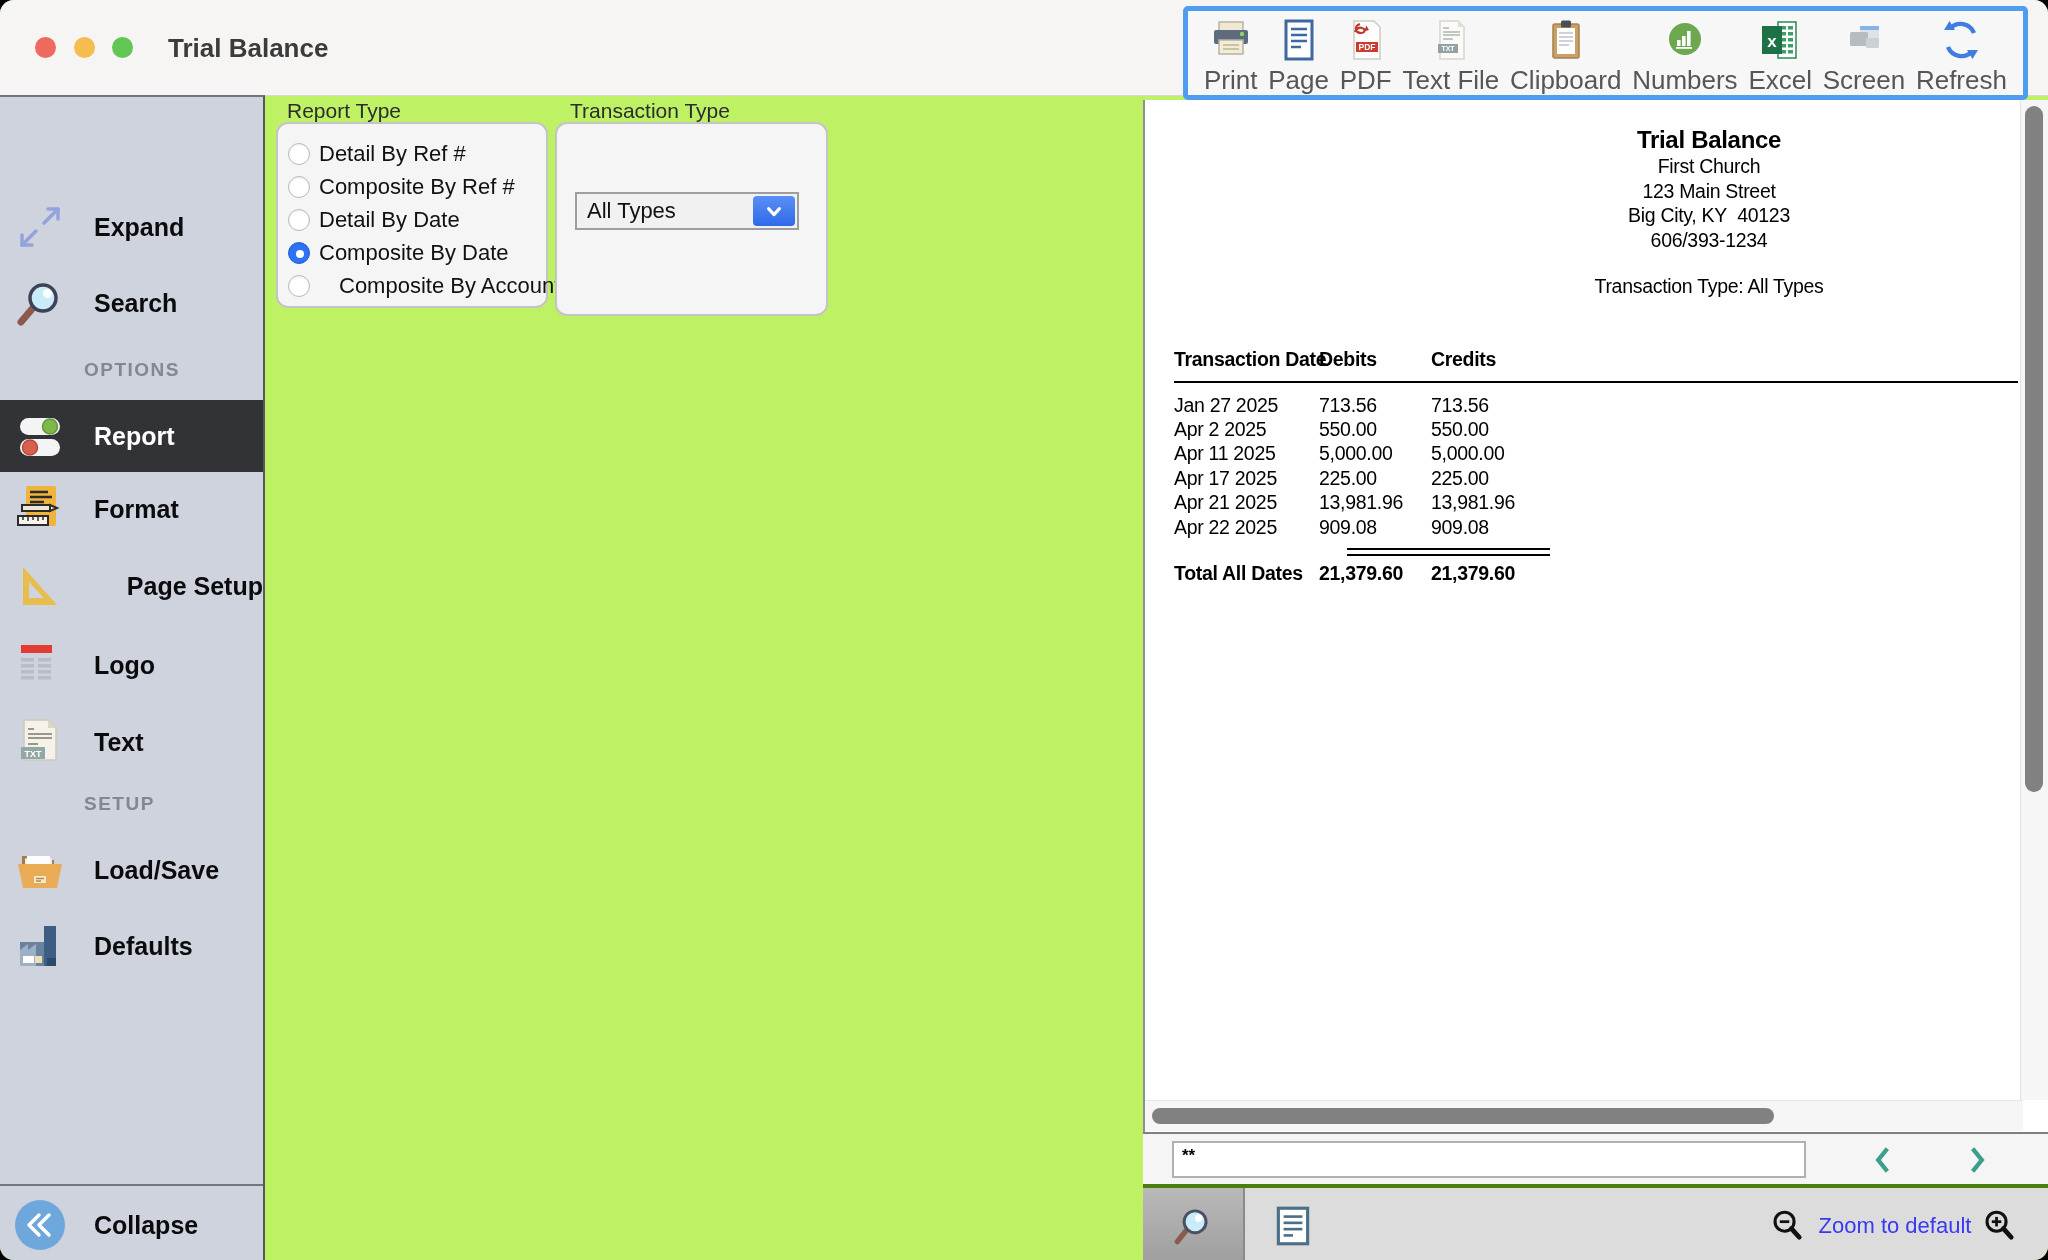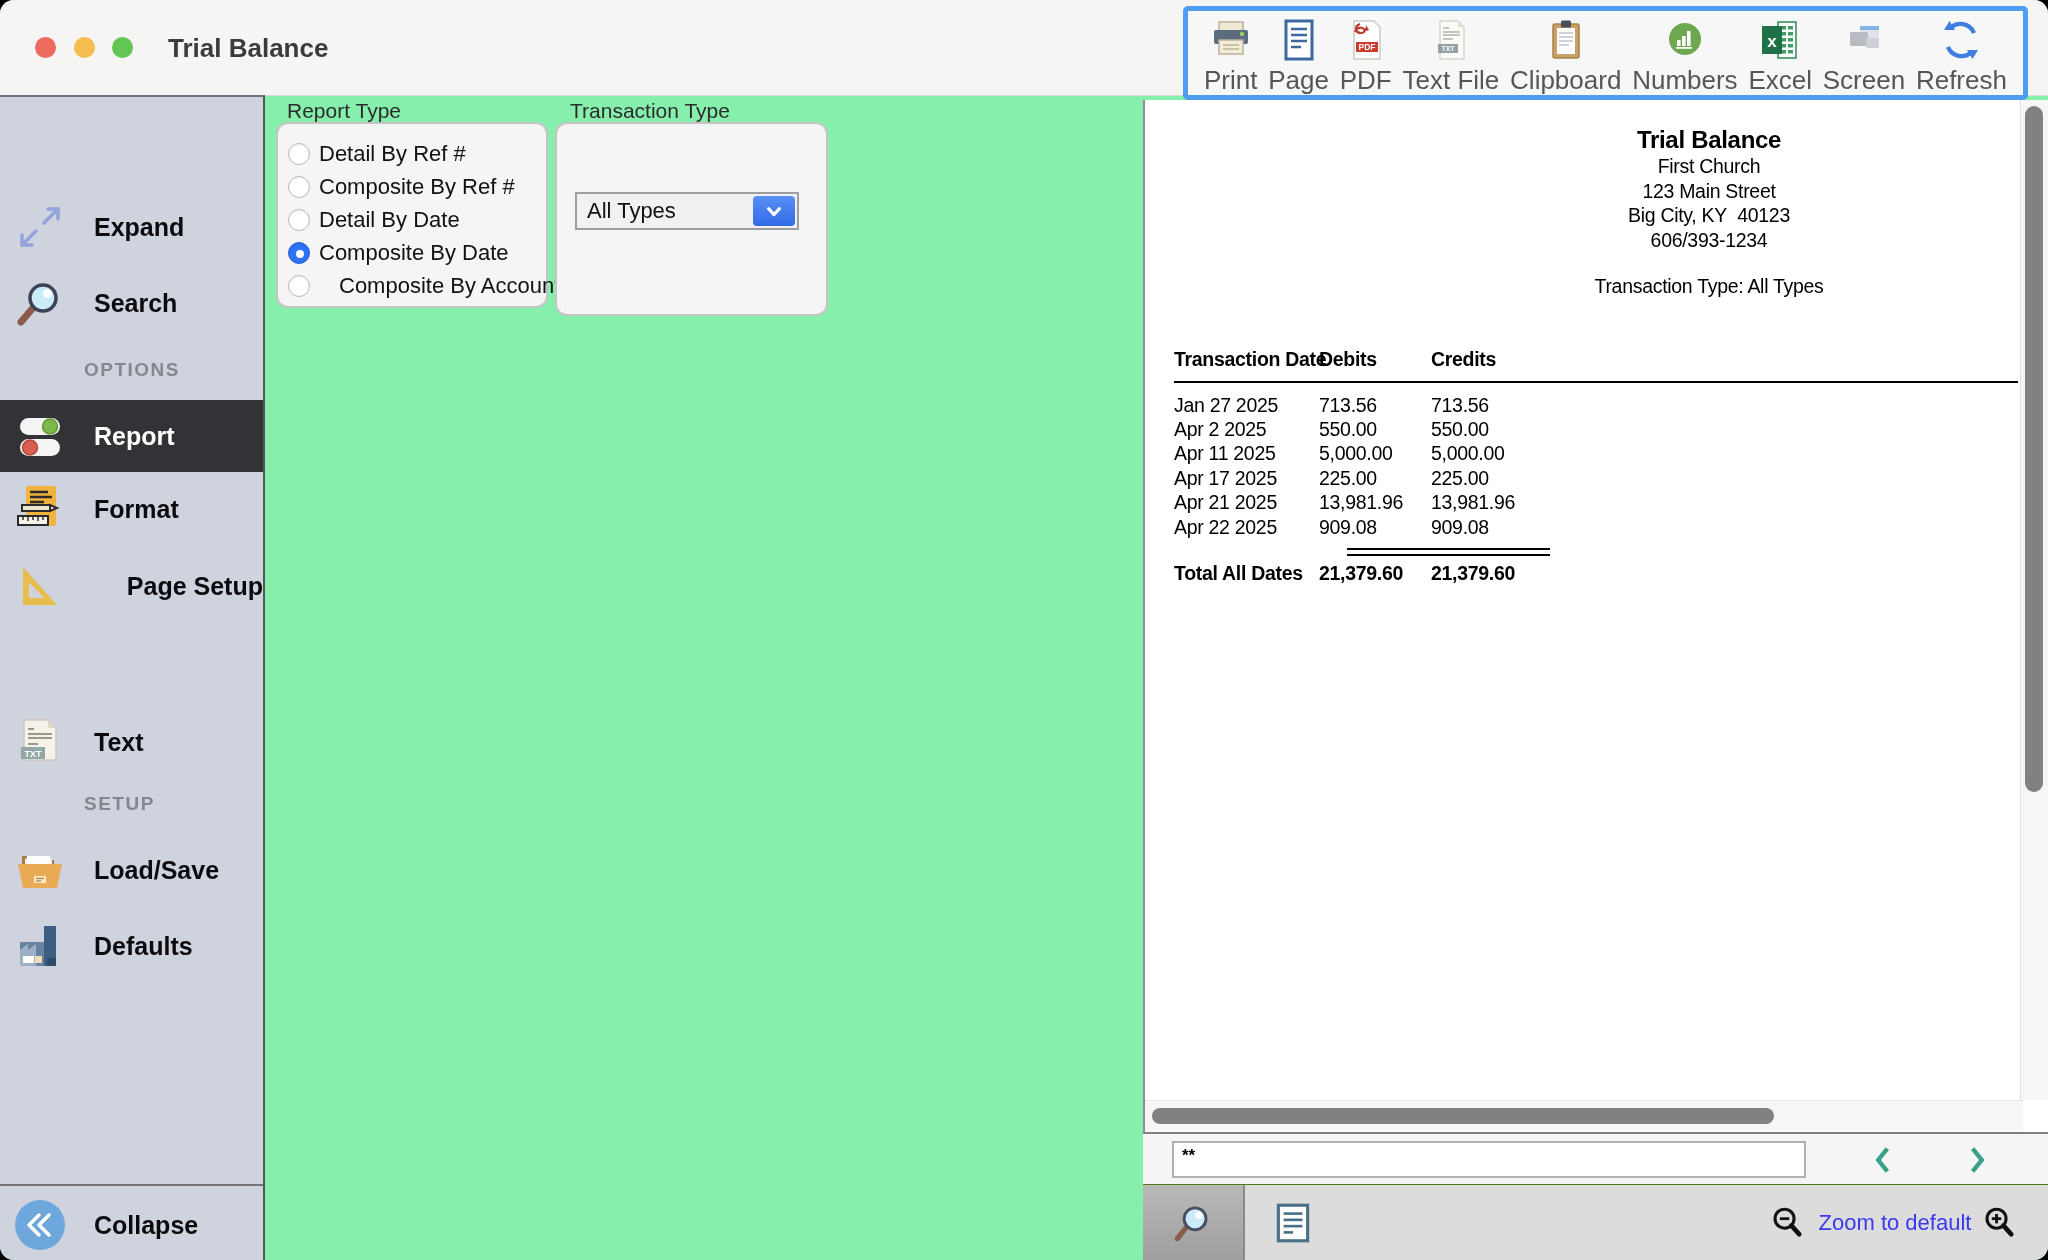--- a/index.html
+++ b/index.html
@@ -1,16 +1,16 @@
 <!DOCTYPE html>
 <html><head>
 <meta charset="utf-8">
 <style>
   html,body{margin:0;padding:0;background:#000;}
-  .app{position:relative;width:2048px;height:1260px;background:#86efac;
+  .app{position:relative;width:2048px;height:1260px;background:#bef264;
        font-family:"Liberation Sans", sans-serif;border-radius:14px;overflow:hidden;}
 
   
   .titlebar{position:absolute;left:0;top:0;width:2048px;height:95px;background:#f6f5f3;
             border-bottom:1px solid #d8d8d8;}
   .traffic{position:absolute;top:37px;width:21px;height:21px;border-radius:50%;}
   .traffic.red{left:35px;background:#ee6a5f;}
   .traffic.yellow{left:74px;background:#f5bd4f;}
   .traffic.green{left:112px;background:#62c554;}
   .win-title{position:absolute;left:168px;top:33px;font-size:26px;font-weight:bold;color:#3b3b3b;}
@@ -89,21 +89,21 @@
   .search-input{position:absolute;left:29px;top:7px;width:634px;height:37px;box-sizing:border-box;
                 border:2px solid #b0b0b2;background:#fff;font-family:"Liberation Sans",sans-serif;
                 font-size:17px;font-weight:bold;color:#000;padding:0 0 8px 8px;}
   .navbtn{position:absolute;top:4px;width:44px;height:44px;display:flex;align-items:center;justify-content:center;background:none;border:none;}
   .navbtn svg{width:26px;height:36px;}
   .nav-prev{left:718px;}
   .nav-next{left:812px;}
 
   
   .tabbar{position:absolute;left:1143px;top:1184px;width:905px;height:76px;background:#dcdcdd;
-          border-top:1px solid #4d7c0f;box-sizing:border-box;}
+          border-top:4px solid #4d7c0f;box-sizing:border-box;}
   .tab{position:absolute;top:0;height:76px;display:flex;align-items:center;justify-content:center;}
   .tab svg{width:46px;height:46px;}
   .tab-search{left:0;width:102px;background:linear-gradient(#b9b9b9,#9e9e9e);border-right:2px solid #8a8a8a;box-sizing:border-box;}
   .tab-doc{left:102px;width:96px;}
   .zoomctl{position:absolute;top:0;height:76px;display:flex;align-items:center;justify-content:center;background:none;border:none;}
   .zoomctl svg{width:44px;height:44px;}
   .zoom-out{left:620px;width:50px;}
   .zoom-in{left:832px;width:50px;}
   .zoom-link{position:absolute;left:672px;top:0;width:160px;height:76px;display:flex;align-items:center;justify-content:center;
              font-size:22px;color:#3939f0;white-space:nowrap;}
@@ -327,20 +327,38 @@
         <span class="side-label">Format</span>
       </div>
       <div class="side-item" style="top: 457px; gap: 35px;">
         <span class="side-icon">
           <svg viewBox="0 0 52 52">
             <path d="M10 45 V7 L44 45 Z" fill="#e7bd4e"></path>
             <path d="M16 38 V22 L31 38 Z" fill="#ced3dd"></path>
           </svg>
         </span>
         <span class="side-label">Page Setup</span>
+      </div>
+      <div class="side-item" style="top: 536px;">
+        <span class="side-icon">
+          <svg viewBox="0 0 52 52">
+            <rect x="7" y="6" width="31" height="8" fill="#e23b31"></rect>
+            <g fill="#b9bcc4">
+              <rect x="7" y="19" width="13" height="3.5"></rect>
+              <rect x="24" y="19" width="13" height="3.5"></rect>
+              <rect x="7" y="25" width="13" height="3.5"></rect>
+              <rect x="24" y="25" width="13" height="3.5"></rect>
+              <rect x="7" y="31" width="13" height="3.5"></rect>
+              <rect x="24" y="31" width="13" height="3.5"></rect>
+              <rect x="7" y="37" width="13" height="3.5"></rect>
+              <rect x="24" y="37" width="13" height="3.5"></rect>
+            </g>
+          </svg>
+        </span>
+        <span class="side-label">Logo</span>
       </div>
       <div class="side-item" style="top: 613px;">
         <span class="side-icon">
           <svg viewBox="0 0 52 52">
             <path d="M10 4 H34 L42 12 V44 H10 Z" fill="#f5f3e9" stroke="#cdc9ba" stroke-width="1.5"></path>
             <path d="M34 4 L42 12 H34 Z" fill="#dcd8c8"></path>
             <g stroke="#9b978a" stroke-width="2">
               <line x1="14" y1="13" x2="20" y2="13"></line>
               <line x1="14" y1="18" x2="38" y2="18"></line>
               <line x1="14" y1="22" x2="38" y2="22"></line>

